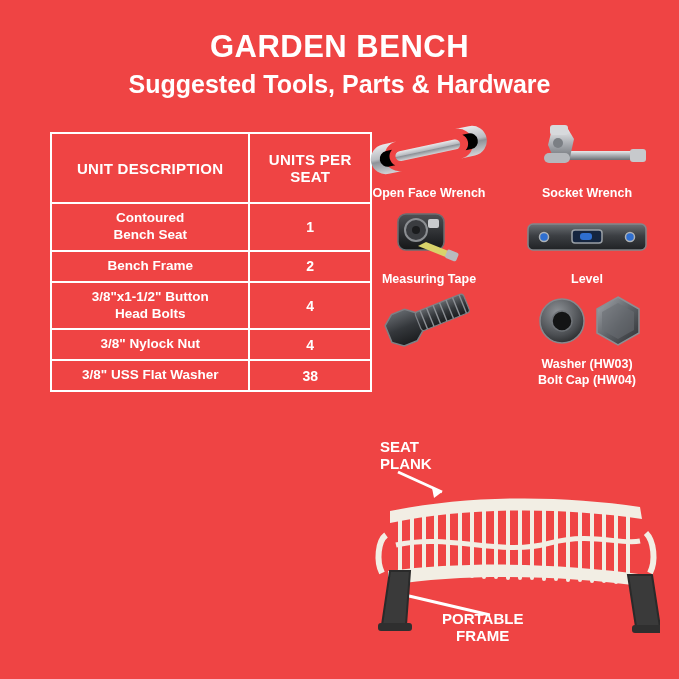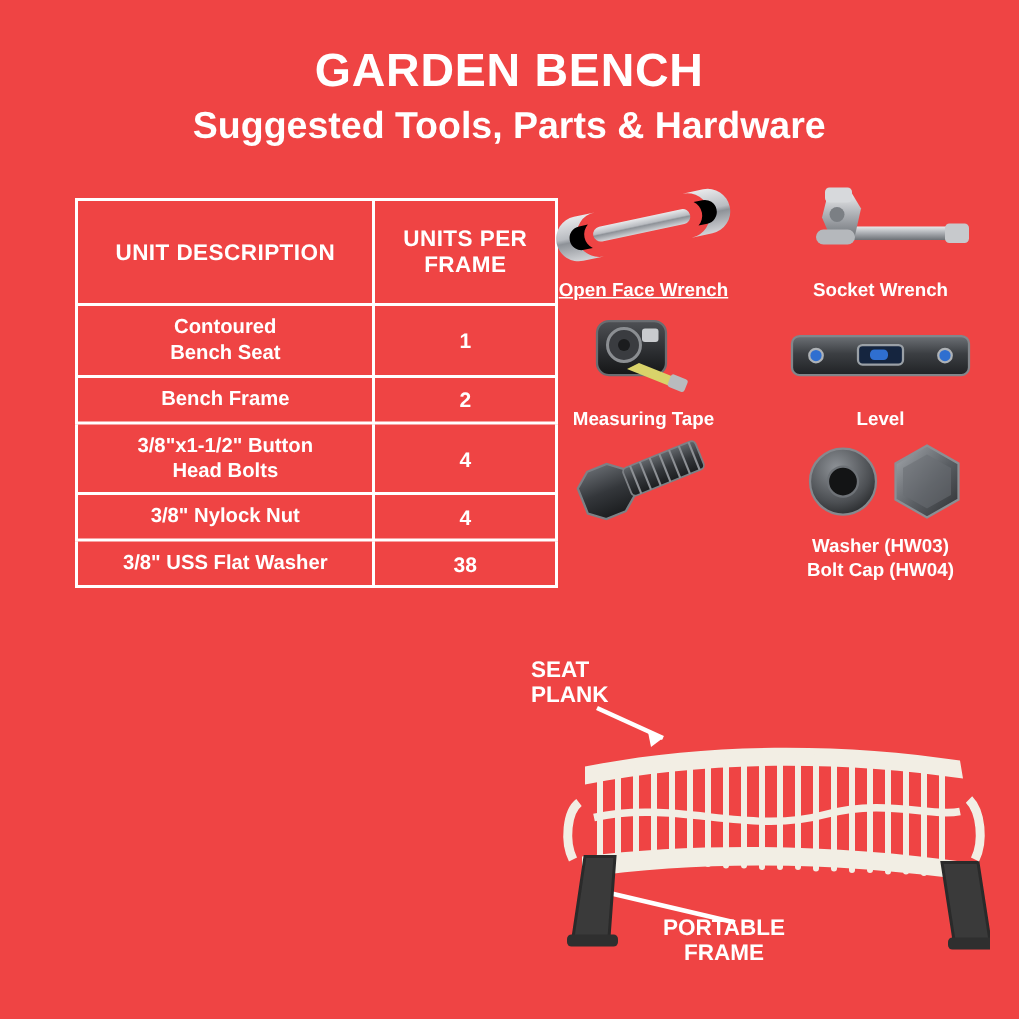--- a/index.html
+++ b/index.html
@@ -116,21 +116,21 @@
   }
   .callout {
     position: absolute;
     font-size: 15px;
     font-weight: bold;
     line-height: 1.15;
     color: #ffffff;
     white-space: pre-line;
   }
   .callout.seat {
-    left: 4px;
+    left: 30px;
     top: 8px;
     text-align: left;
   }
   .callout.frame {
     left: 92px;
     top: 180px;
     text-align: center;
   }
   .bench-svg {
     position: absolute;
@@ -156,21 +156,21 @@
 
   <div class="table-wrap">
     <table class="parts">
       <colgroup>
           <col class="col-desc">
           <col class="col-qty">
         </colgroup>
       <thead>
         <tr>
           <th style="white-space: pre-line;">UNIT DESCRIPTION</th>
-          <th style="white-space: pre-line;">UNITS PER FRAME</th>
+          <th style="white-space: pre-line;">UNITS PER SEAT</th>
         </tr>
       </thead>
       <tbody>
         <tr>
           <td class="desc" style="white-space: pre-line;">Contoured
 Bench Seat</td>
           <td class="qty">1</td>
         </tr>
         <tr>
           <td class="desc" style="white-space: pre-line;">Bench Frame</td>
@@ -208,21 +208,21 @@
           </defs>
           <g transform="rotate(-12 60 28)">
             <rect x="26" y="22" width="66" height="10" rx="5" fill="url(#steel)"></rect>
             <path d="M30 12 l-14 0 a10 10 0 0 0 0 30 l14 0 a13 13 0 0 1 0 -30 z" fill="url(#steel)"></path>
             <path d="M18 19 a8 8 0 0 0 0 16 l6 0 a10 10 0 0 1 0 -16 z" fill="#000"></path>
             <path d="M90 12 l14 0 a10 10 0 0 1 0 30 l-14 0 a13 13 0 0 0 0 -30 z" fill="url(#steel)"></path>
             <path d="M102 19 a8 8 0 0 1 0 16 l-6 0 a10 10 0 0 0 0 -16 z" fill="#000"></path>
           </g>
         </svg>
       </div>
-      <div class="tool-label" style="white-space: pre-line; text-decoration: underline;">Open Face Wrench</div>
+      <div class="tool-label" style="white-space: pre-line;">Open Face Wrench</div>
     </div>
 
     <div class="tool">
       <div class="tool-art">
         <svg width="130" height="56" viewBox="0 0 130 56">
           <defs>
             <linearGradient id="steel2" x1="0" y1="0" x2="0" y2="1">
               <stop offset="0%" stop-color="#e8e9eb"></stop>
               <stop offset="50%" stop-color="#a9acb1"></stop>
               <stop offset="100%" stop-color="#6d7176"></stop>

